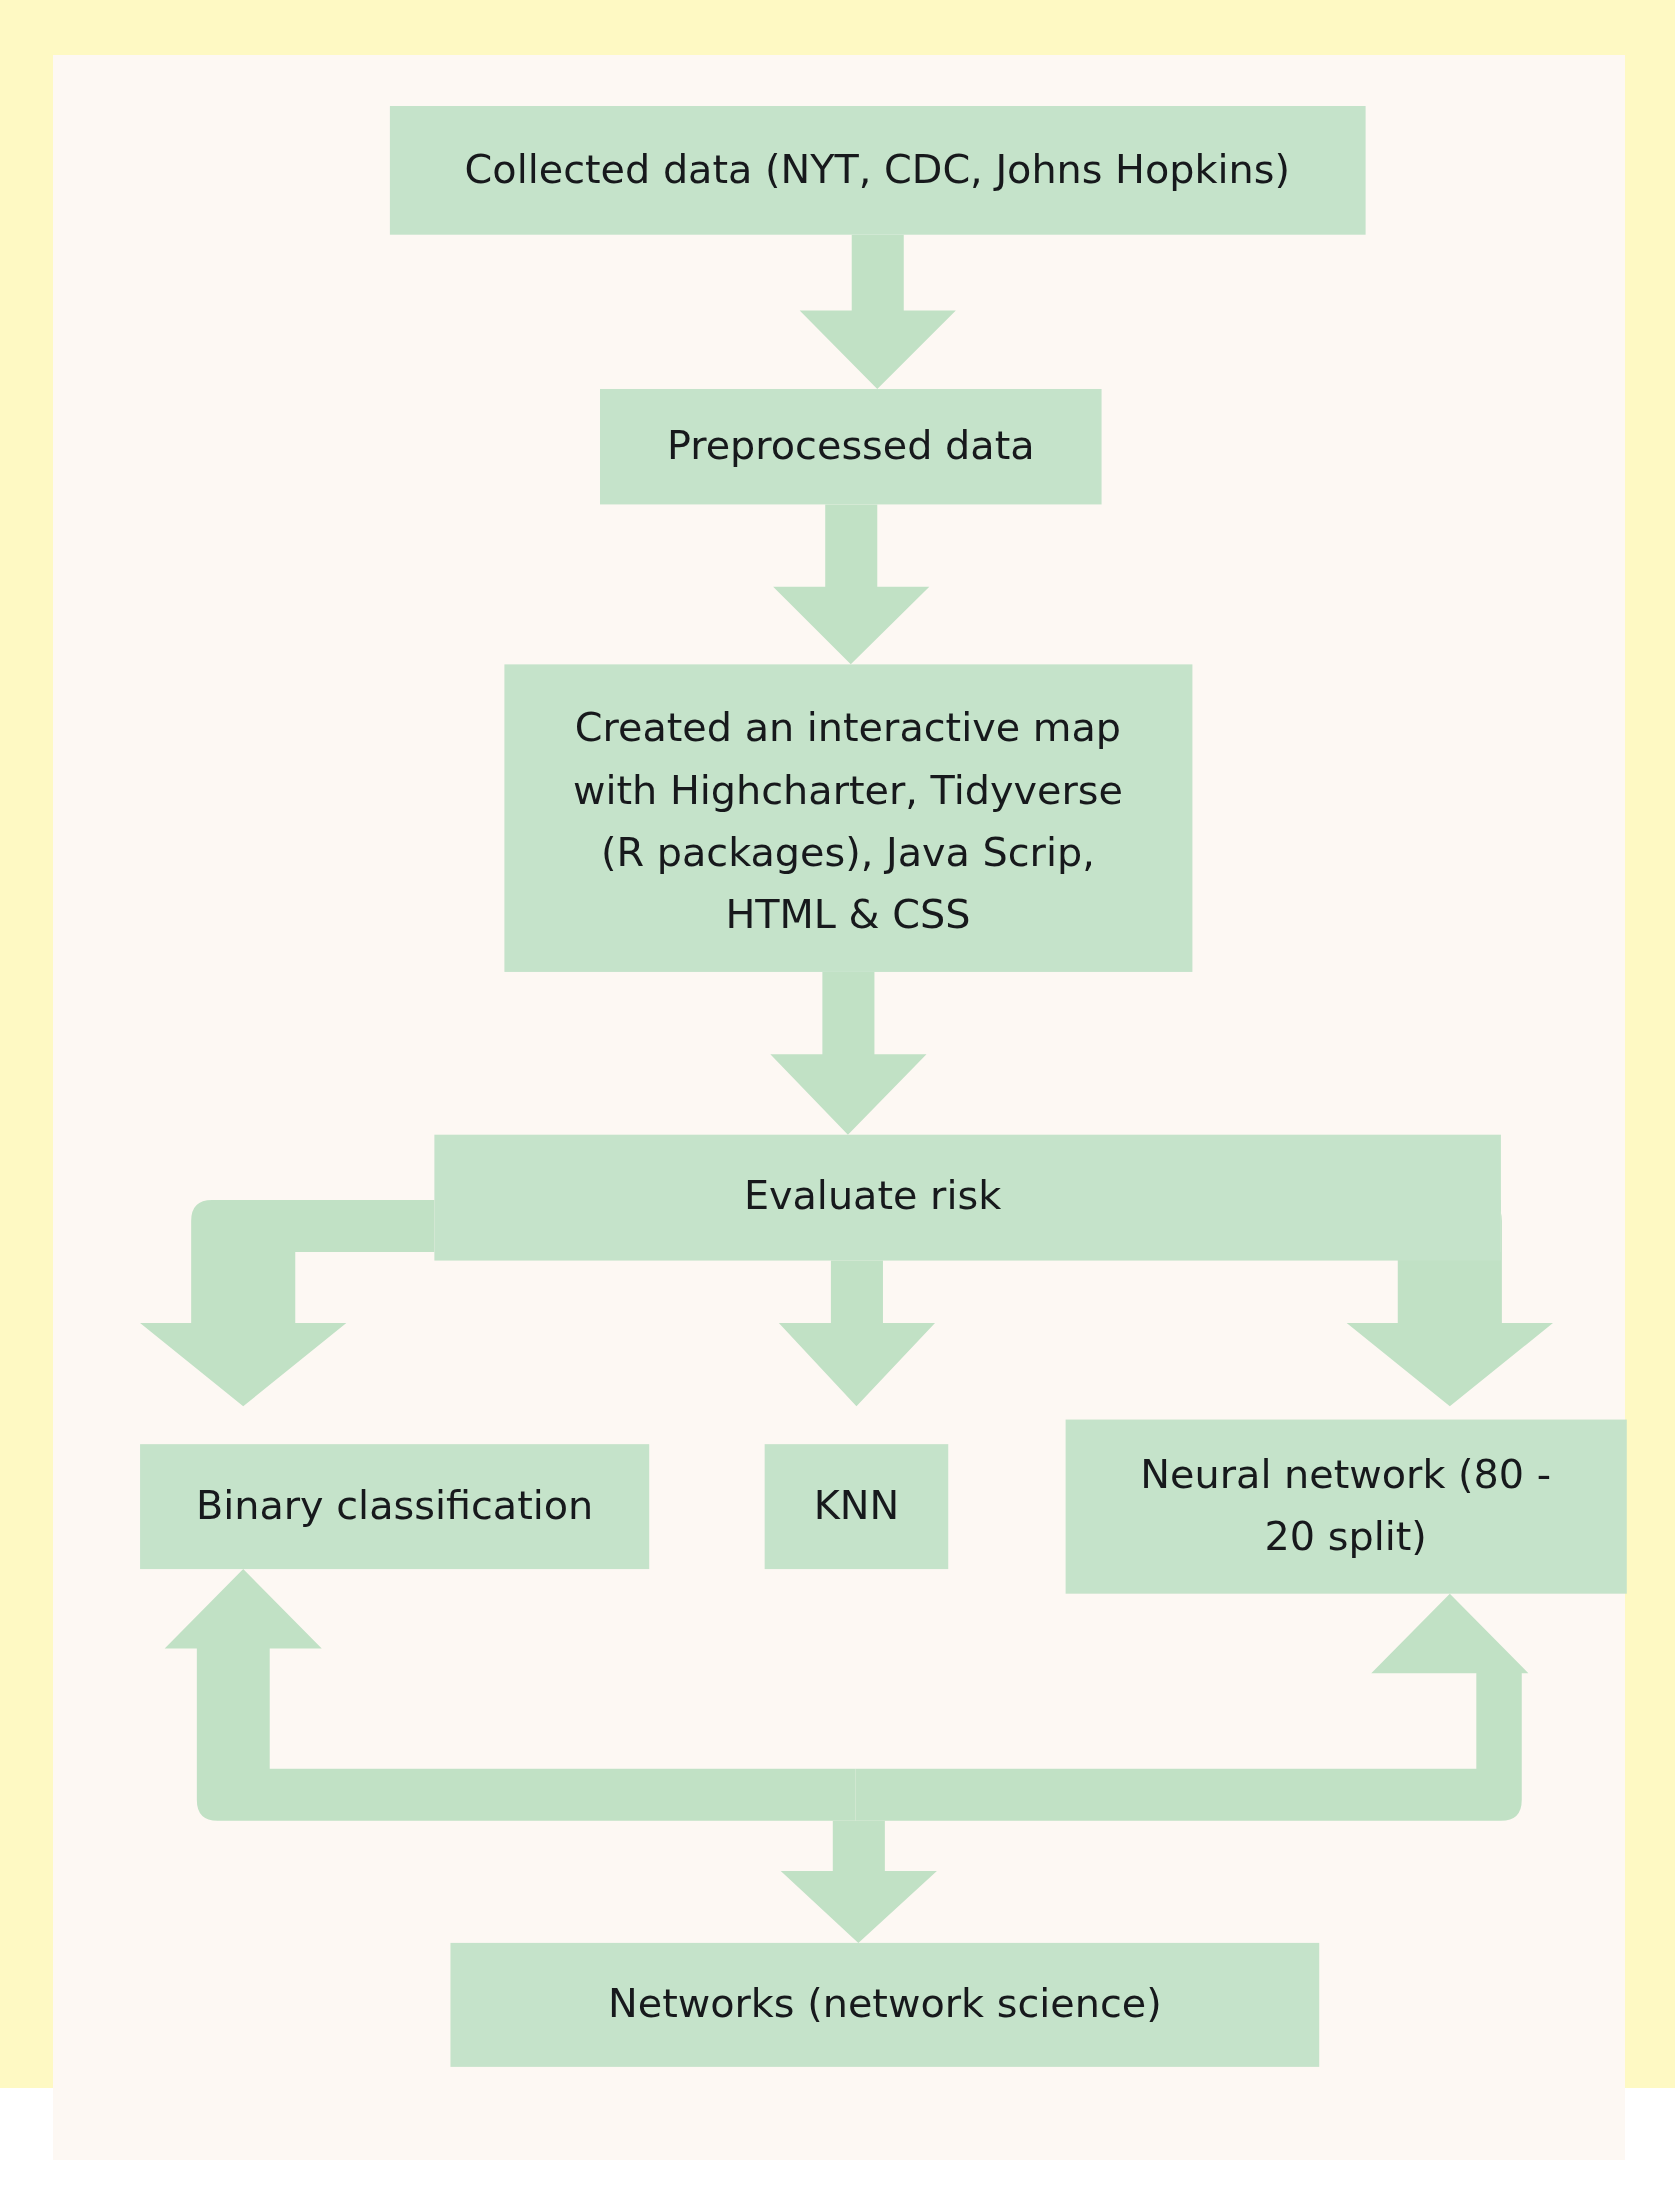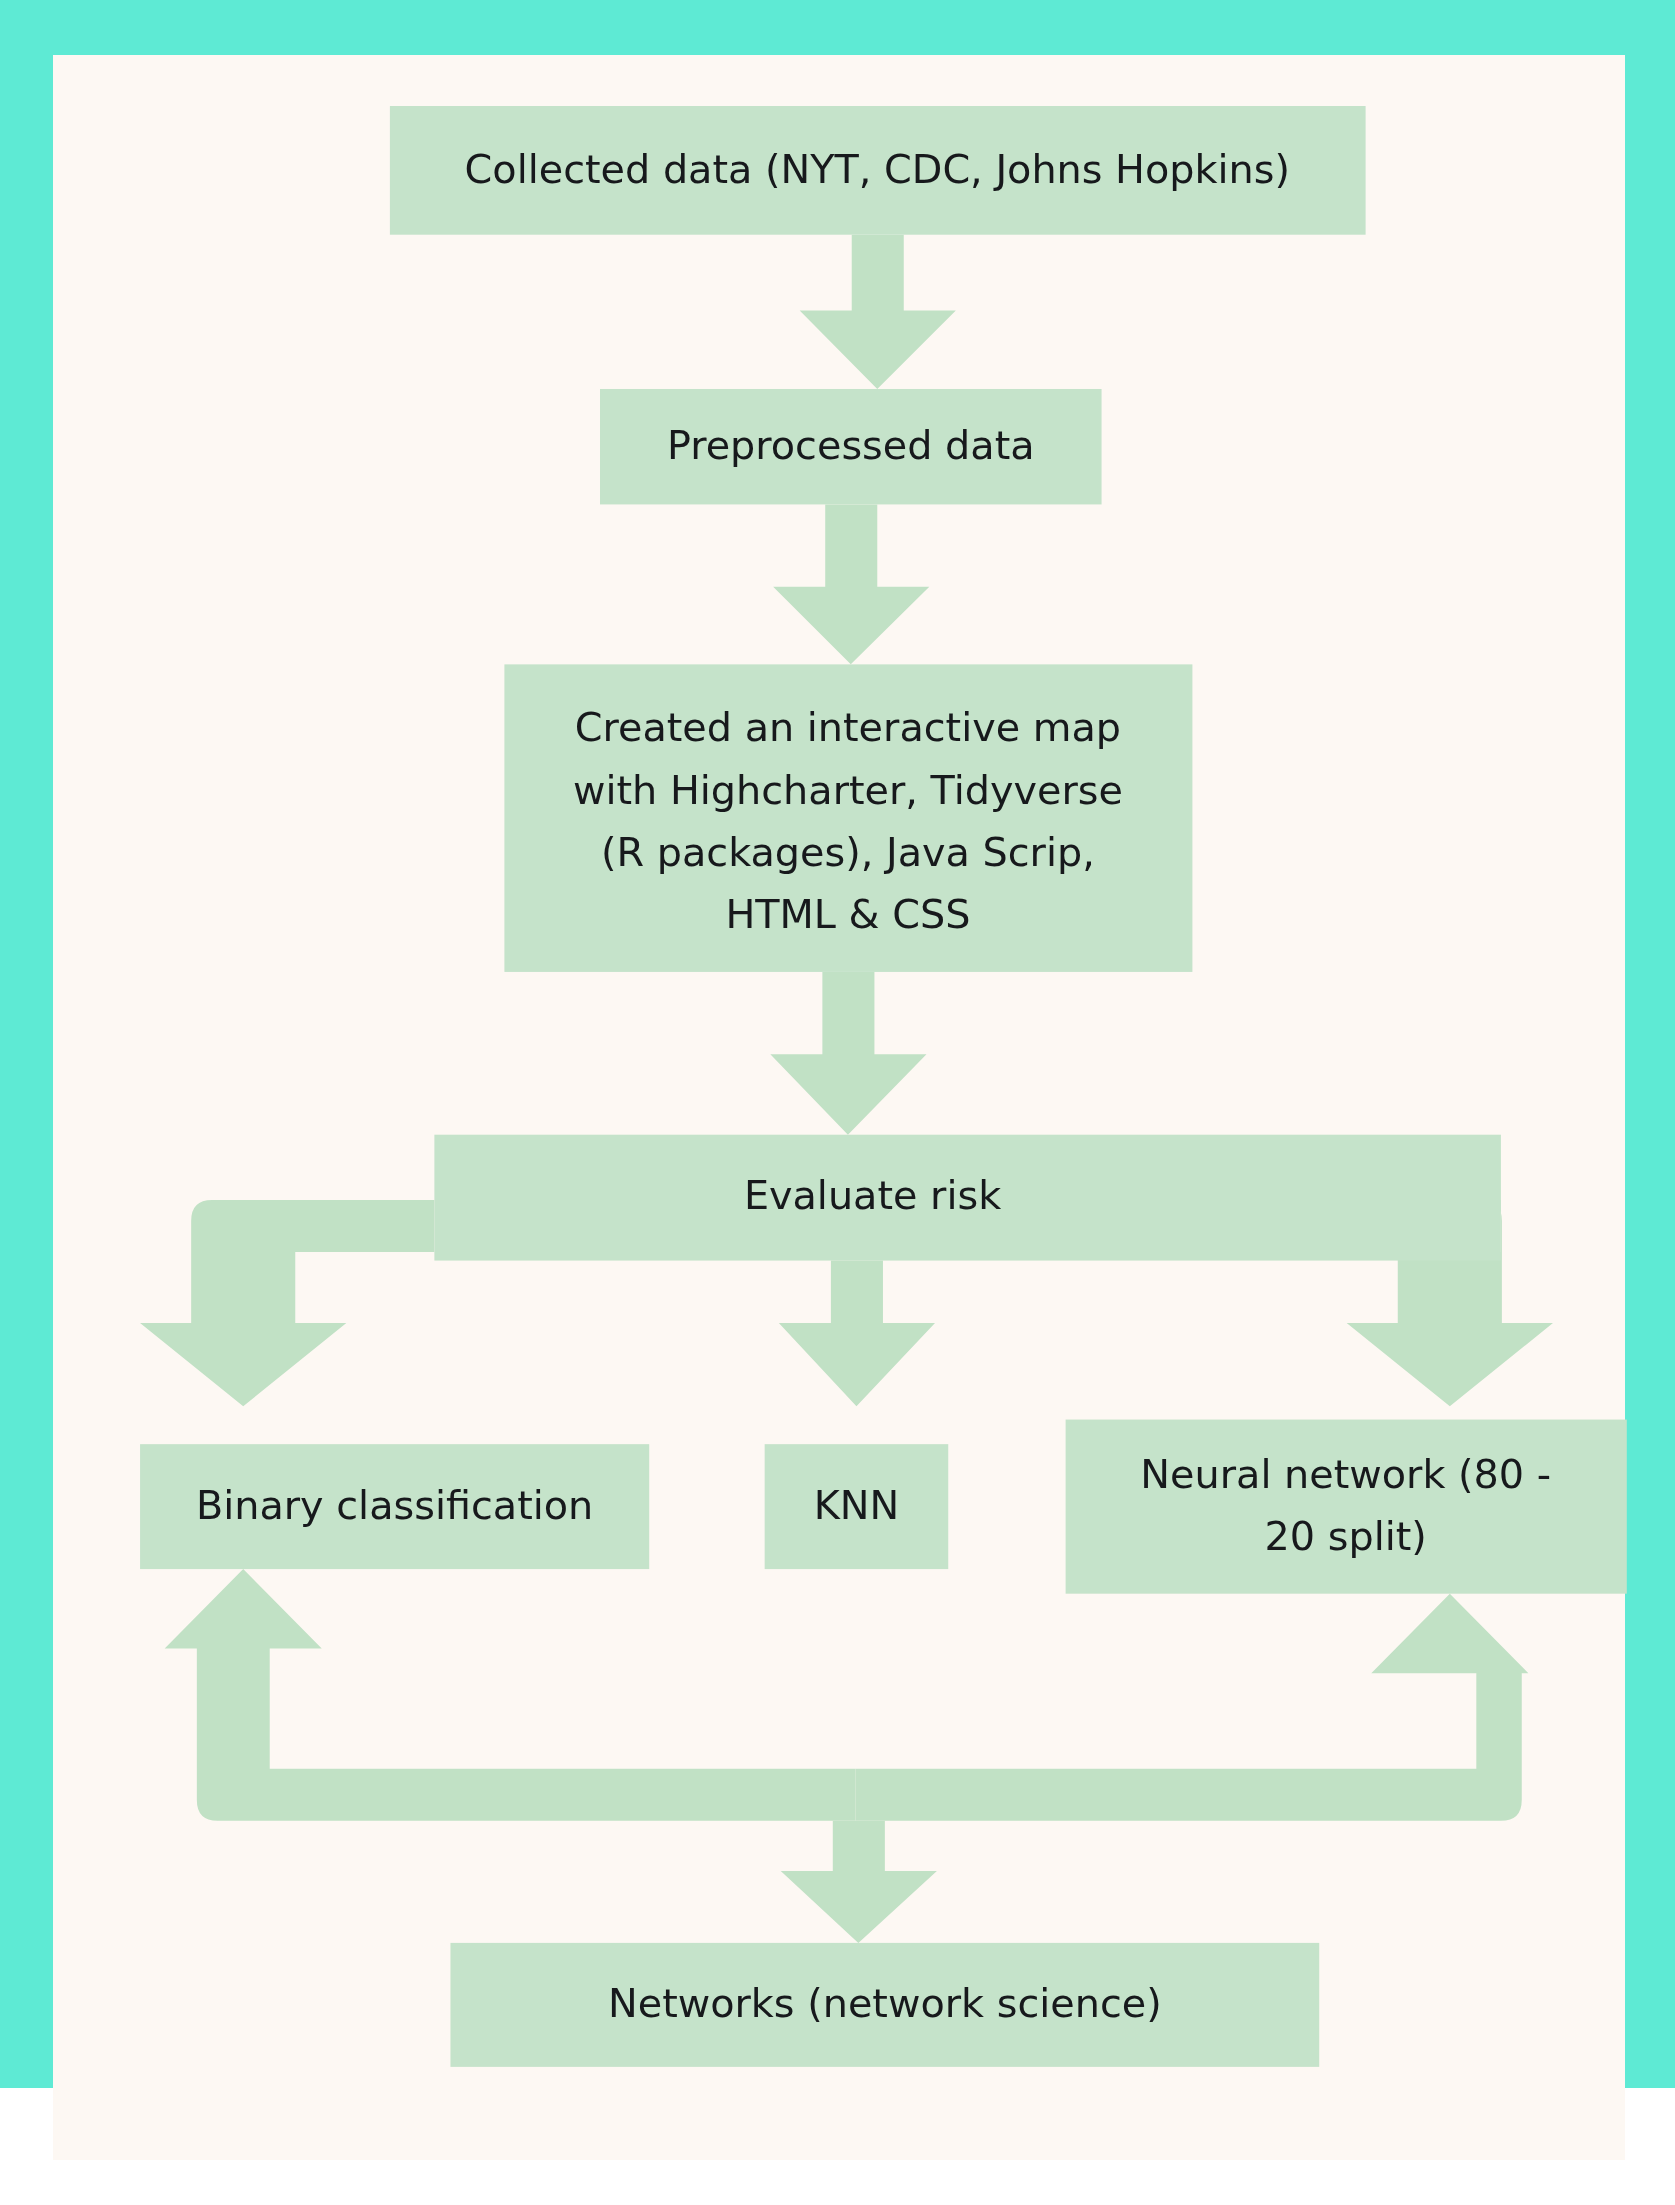--- a/index.html
+++ b/index.html
@@ -10,21 +10,21 @@
   body {
     width: 1676px;
     height: 2206px;
     font-family: "DejaVu Sans", "Liberation Sans", sans-serif;
     overflow: hidden;
   }
   #page {
     position: relative;
     width: 1676px;
     height: 2088px;
-    background: #5eead4;
+    background: #fef9c3;
     text-decoration: underline;
   }
   #canvas-bg {
     position: absolute;
     left: 53px;
     top: 55px;
     width: 1572px;
     height: 2105px;
     background: #fdf8f3;
   }

